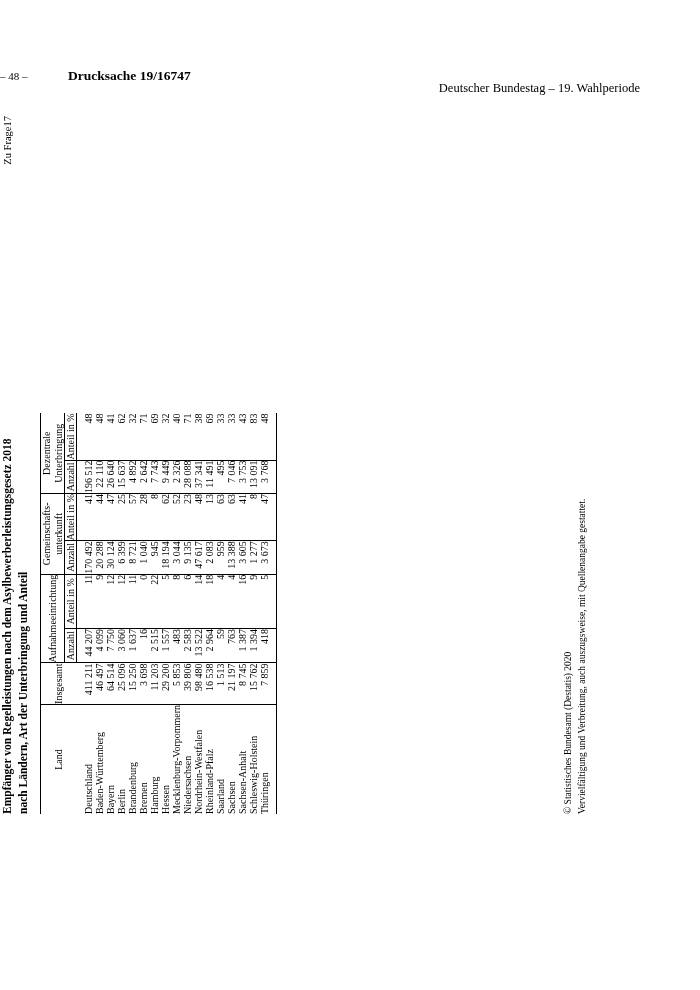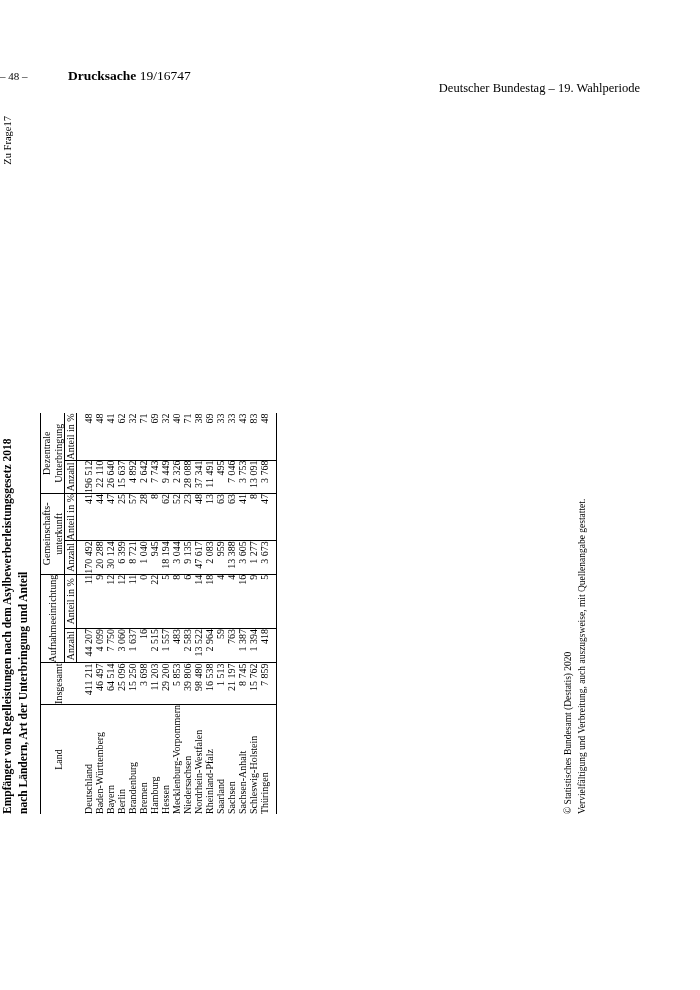--- a/index.html
+++ b/index.html
@@ -30,21 +30,21 @@
     left: 68px;
     top: 0;
     font-size: 13.5px;
     white-space: nowrap;
   }
   .hdr-left .ds {
     font-weight: bold;
     margin-top: 7px;
   }
   .hdr-left .num {
-    font-weight: normal;
+    font-weight: bold;
   }
   .hdr-center {
     position: absolute;
     left: 0;
     top: 2px;
     width: 700px;
     font-size: 11px;
   }
   .hdr-right {
     position: absolute;

